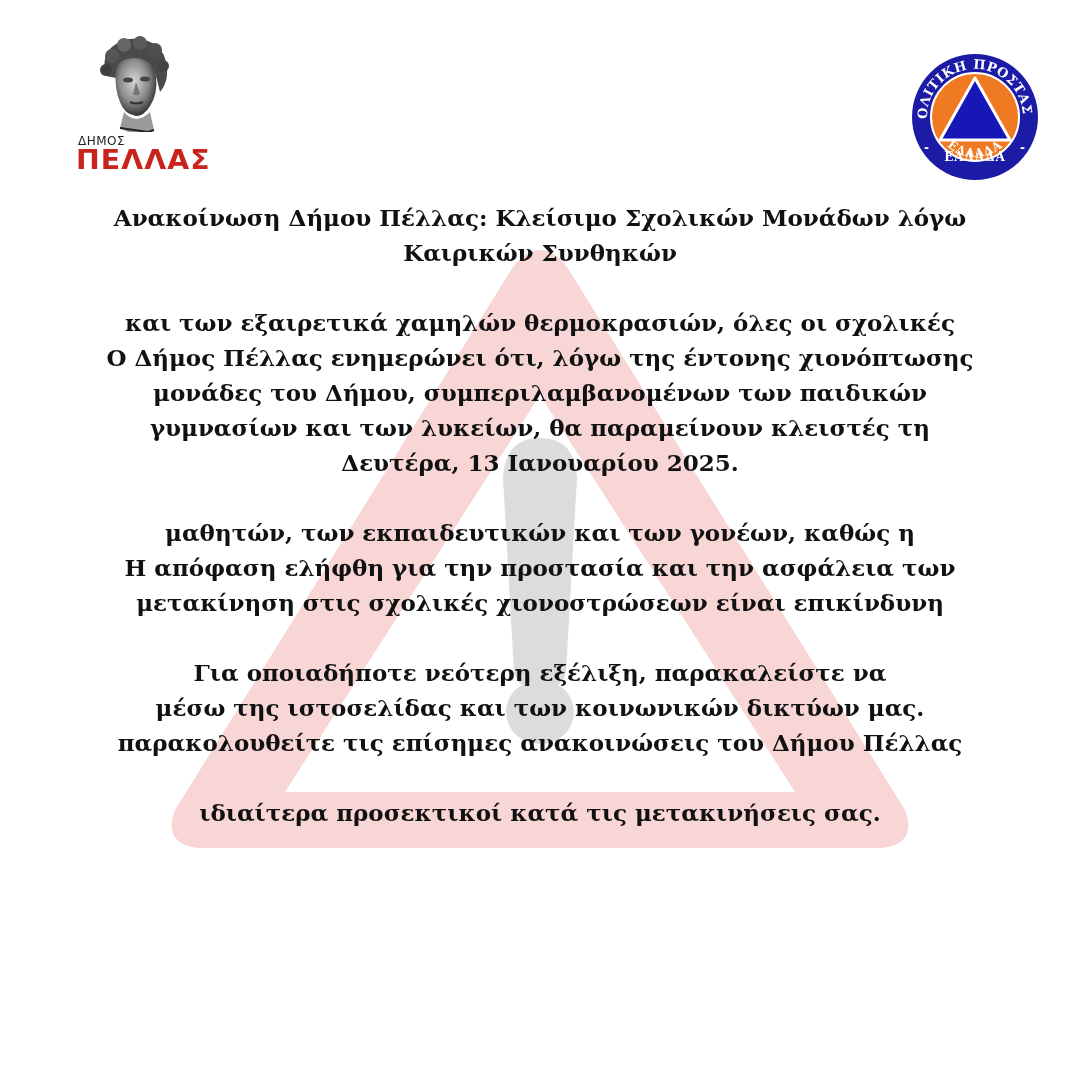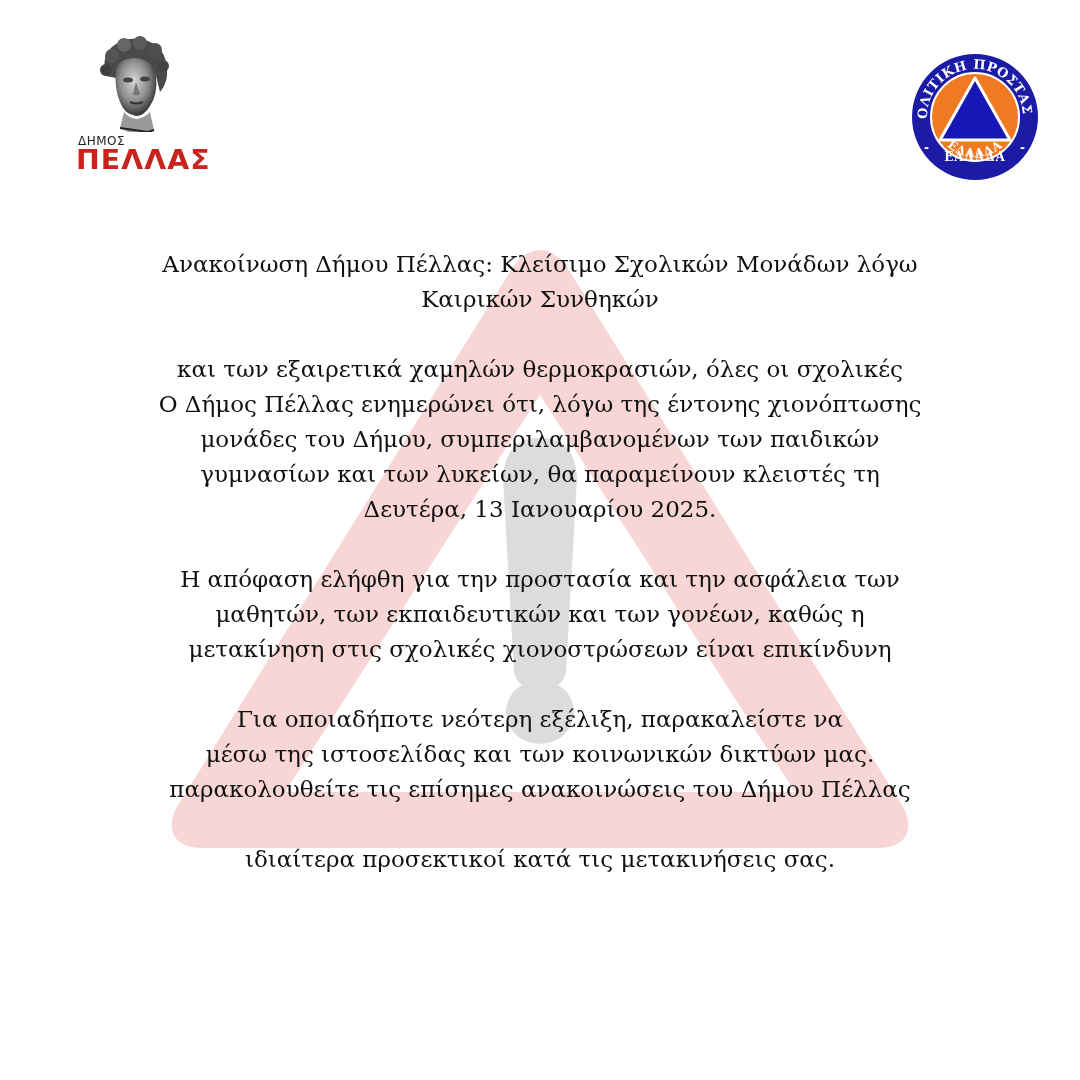--- a/index.html
+++ b/index.html
@@ -67,24 +67,23 @@
       z-index: 2;
     }
     .content {
       position: absolute;
       left: 20px;
       top: 200px;
       width: 1040px;
       z-index: 2;
       text-align: center;
       color: #111;
-      font-weight: normal;
+      font-weight: bold;
       font-size: 23px;
       line-height: 35px;
-      margin-top: 47px;
     }
     .content p {
       margin: 0;
     }
     .content .title {
       margin-bottom: 35px;
     }
     .content .para {
       margin-bottom: 35px;
     }
@@ -163,22 +162,22 @@
 
   <div class="para">
     <p>και των εξαιρετικά χαμηλών θερμοκρασιών, όλες οι σχολικές</p>
     <p>Ο Δήμος Πέλλας ενημερώνει ότι, λόγω της έντονης χιονόπτωσης</p>
     <p>μονάδες του Δήμου, συμπεριλαμβανομένων των παιδικών</p>
     <p>γυμνασίων και των λυκείων, θα παραμείνουν κλειστές τη</p>
     <p>Δευτέρα, 13 Ιανουαρίου 2025.</p>
   </div>
 
   <div class="para">
+    <p>μαθητών, των εκπαιδευτικών και των γονέων, καθώς η</p>
     <p>Η απόφαση ελήφθη για την προστασία και την ασφάλεια των</p>
-    <p>μαθητών, των εκπαιδευτικών και των γονέων, καθώς η</p>
     <p>μετακίνηση στις σχολικές χιονοστρώσεων είναι επικίνδυνη</p>
   </div>
 
   <div class="para">
     <p>Για οποιαδήποτε νεότερη εξέλιξη, παρακαλείστε να</p>
     <p>μέσω της ιστοσελίδας και των κοινωνικών δικτύων μας.</p>
     <p>παρακολουθείτε τις επίσημες ανακοινώσεις του Δήμου Πέλλας</p>
   </div>
 
   <div class="para">

